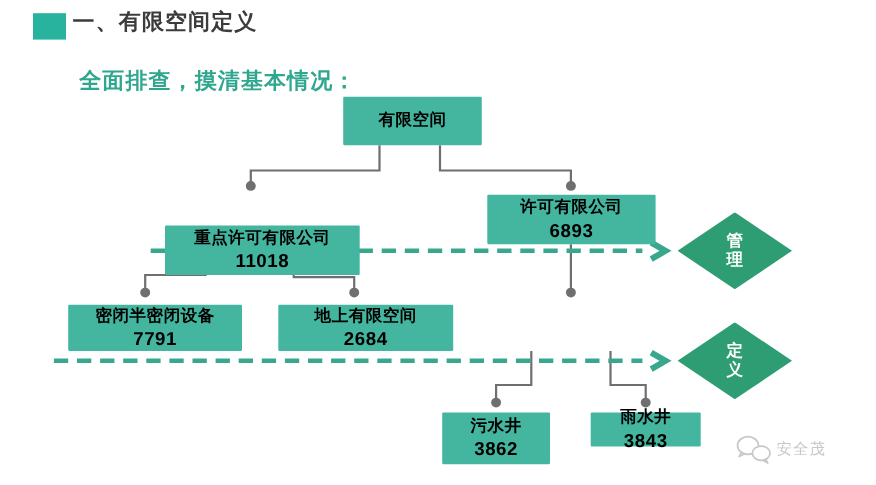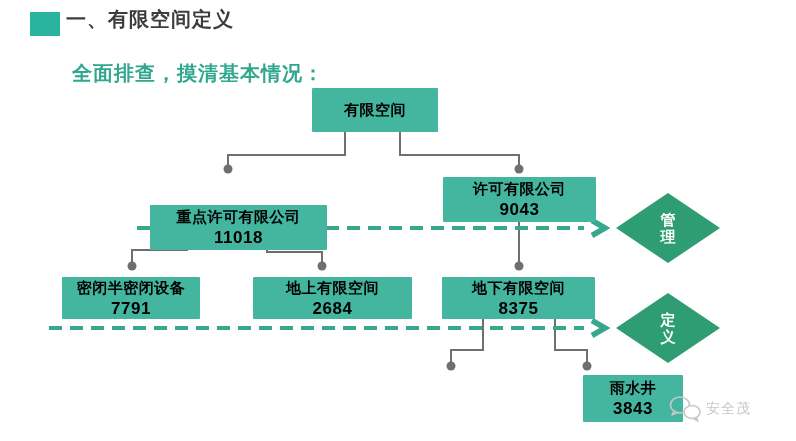--- a/index.html
+++ b/index.html
@@ -19,25 +19,25 @@
   .arrowhead{fill:none;stroke:var(--dashed-line,#38a78d);stroke-width:5.5;}
 
   
   .node{position:absolute;background:var(--box,#44b6a0);color:#000000;display:flex;flex-direction:column;
         align-items:center;justify-content:center;text-align:center;font-weight:bold;letter-spacing:0.5px;border-radius:1px;}
   .node-label{font-size:15px;line-height:20px;}
   .node-value{font-size:17px;line-height:21px;}
   .n-root{left:312px;top:88px;width:126px;height:44px;}
   .n-key-permit{left:150px;top:177px;width:177px;height:45px;margin-top:28px;}
   .n-permit{left:443px;top:177px;width:153px;height:45px;justify-content:center;}
-  .n-enclosed{left:62px;top:277px;width:138px;height:42px;text-align:center;}
+  .n-enclosed{left:62px;top:277px;width:158px;height:42px;text-align:center;}
   .n-above{left:253px;top:277px;width:159px;height:42px;}
   .n-below{left:442px;top:277px;width:153px;height:42px;}
   .n-sewage{left:402px;top:375px;width:98px;height:47px;}
-  .n-rain{left:537px;top:375px;width:100px;height:47px;margin-left:46px;}
+  .n-rain{left:537px;top:375px;width:100px;height:31px;}
 
   
   .diamond{position:absolute;left:616px;width:104px;height:70px;background:var(--diamond,#2f9d73);
            clip-path:polygon(50% 0%,100% 50%,50% 100%,0% 50%);
            display:flex;align-items:center;justify-content:center;}
   .d-manage{top:193px;}
   .d-define{top:293px;}
   .diamond-text{color:#fff;font-weight:bold;font-size:15px;line-height:17px;text-align:center;white-space:pre-line;}
 
   
@@ -82,38 +82,38 @@
     <div class="node-label">有限空间</div>
   </div>
 
   <div class="node n-key-permit">
     <div class="node-label">重点许可有限公司</div>
     <div class="node-value">11018</div>
   </div>
 
   <div class="node n-permit">
     <div class="node-label">许可有限公司</div>
-    <div class="node-value">9043</div>
+    <div class="node-value">6893</div>
   </div>
 
   <div class="node n-enclosed">
     <div class="node-label">密闭半密闭设备</div>
     <div class="node-value">7791</div>
   </div>
 
   <div class="node n-above">
     <div class="node-label">地上有限空间</div>
     <div class="node-value">2684</div>
   </div>
 
-  <div class="node n-below">
-    <div class="node-label">地下有限空间</div>
-    <div class="node-value">8375</div>
+
+  <div class="node n-sewage">
+    <div class="node-label">污水井</div>
+    <div class="node-value">3862</div>
   </div>
-
 
   <div class="node n-rain">
     <div class="node-label">雨水井</div>
     <div class="node-value">3843</div>
   </div>
 
   <div class="diamond d-manage">
     <div class="diamond-text">管
 理</div>
   </div>

